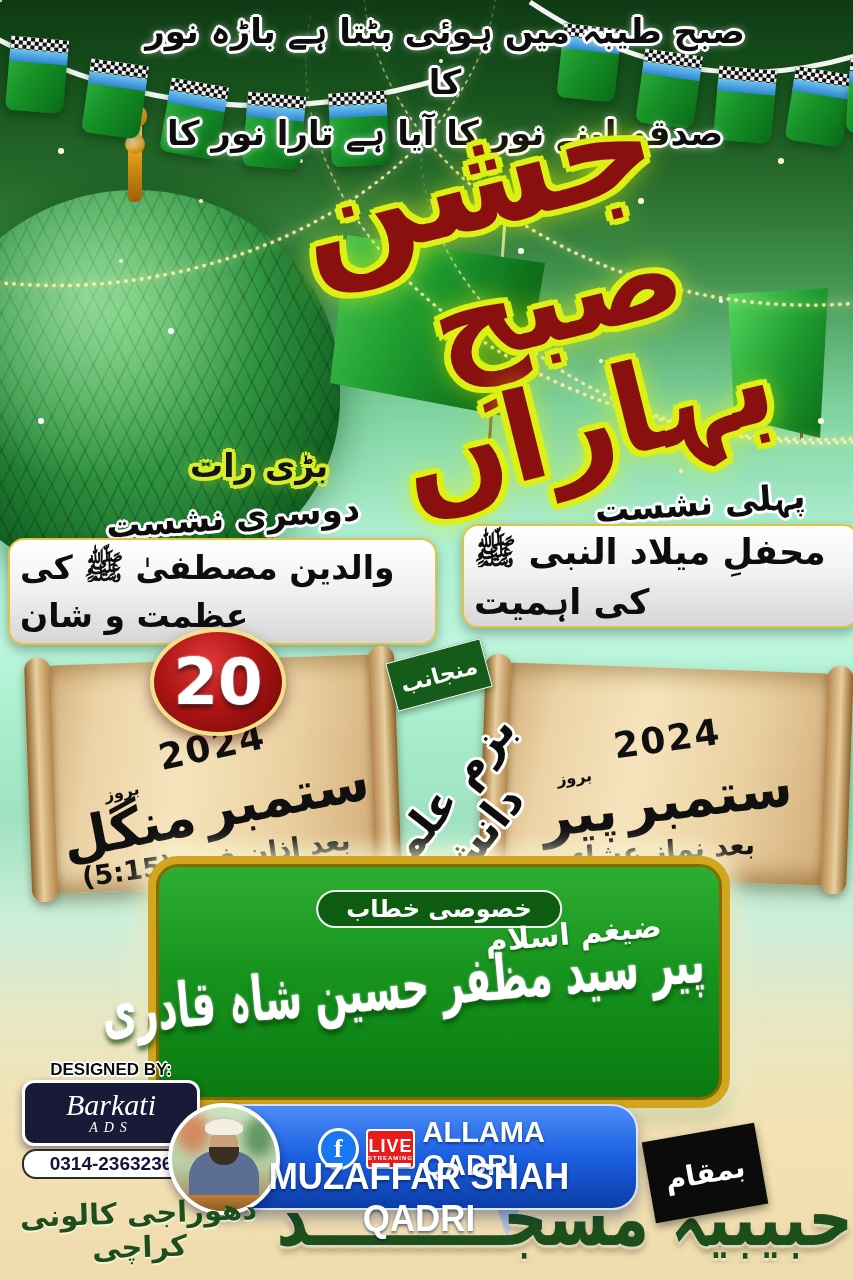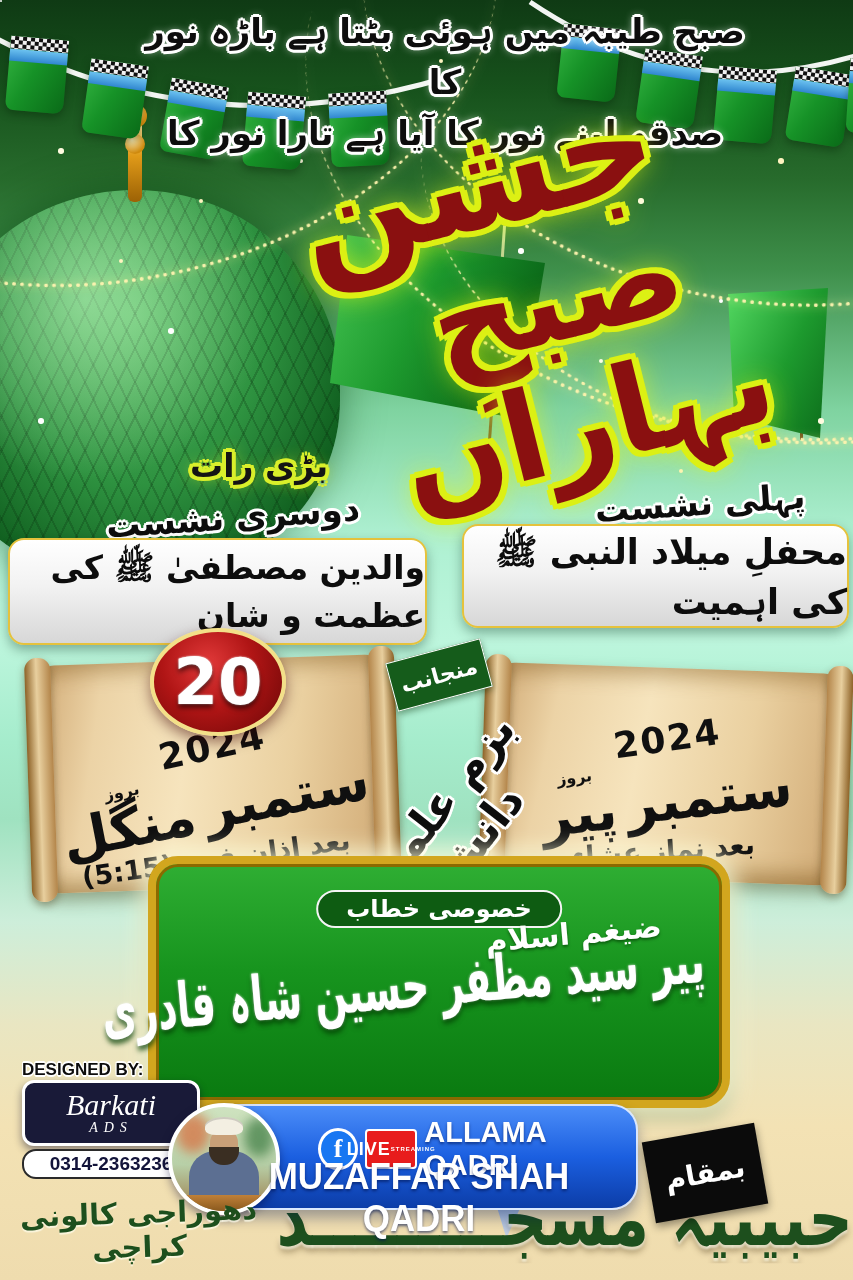--- a/index.html
+++ b/index.html
@@ -63,21 +63,21 @@
   .title-w2{display:block;text-align:center;font-size:122px;line-height:1.05;}
   .subtitle{left:190px;top:446px;width:470px;text-align:left;z-index:6;direction:rtl;
     font-size:33px;font-weight:bold;color:#141414;
     text-shadow:-3px -3px 0 #d9ef2b,3px -3px 0 #d9ef2b,-3px 3px 0 #d9ef2b,3px 3px 0 #d9ef2b,0 -4px 0 #d9ef2b,0 4px 0 #d9ef2b,-4px 0 0 #d9ef2b,4px 0 0 #d9ef2b,0 0 16px rgba(217,239,43,.95);}
 
   
   .sess-head{z-index:6;direction:rtl;text-align:center;font-size:34px;font-weight:bold;color:#0d0d0d;
     text-shadow:-2px -2px 0 #fff,2px -2px 0 #fff,-2px 2px 0 #fff,2px 2px 0 #fff,0 -3px 0 #fff,0 3px 0 #fff,-3px 0 0 #fff,3px 0 0 #fff;}
   .sess-box{z-index:6;direction:rtl;border:2px solid #e5c23c;border-radius:16px;
     background:linear-gradient(180deg,#ffffff 0%,#f2f2f2 45%,#d7d7d7 100%);
-    box-shadow:0 5px 12px rgba(0,40,20,.35);font-weight:bold;color:#0d0d0d;text-align:right;}
+    box-shadow:0 5px 12px rgba(0,40,20,.35);font-weight:bold;color:#0d0d0d;text-align:left;padding-left:10px;}
 
   
   .scroll{z-index:6;background:linear-gradient(100deg,#cfa873 0%,#ecd3a6 18%,#f6e4bd 42%,#ead0a0 70%,#cfa873 100%);
     border-radius:20px;box-shadow:inset 0 10px 18px rgba(120,80,20,.35),inset 0 -12px 18px rgba(120,80,20,.4),0 8px 16px rgba(60,40,0,.35);}
   .scroll::before,.scroll::after{content:"";position:absolute;top:-8px;bottom:-8px;width:26px;border-radius:12px;
     background:linear-gradient(90deg,#8d6227,#e8cf9e 45%,#b3854a);box-shadow:0 4px 8px rgba(60,40,0,.4);}
   .scroll::before{left:-10px;}
   .scroll::after{right:-10px;transform:scaleX(-1);}
   .day-oval{z-index:7;width:128px;height:100px;border-radius:50%;border:4px solid #f3e089;
     background:radial-gradient(circle at 42% 32%,#e23a3a 0%,#b01515 45%,#7c0a0a 85%);
@@ -105,21 +105,21 @@
     background:linear-gradient(180deg,#2fae33 0%,#17941e 45%,#0a7a10 100%);}
   .spk-tag{position:absolute;top:26px;left:50%;transform:translateX(-50%);background:#0e5c12;border:2px solid #f5f5f5;
     border-radius:20px;padding:3px 28px;color:#fff;font-size:24px;font-weight:bold;direction:rtl;white-space:nowrap;}
   .spk-hon{position:absolute;top:52px;right:60px;transform:rotate(-5deg);color:#fff;font-size:30px;font-weight:bold;direction:rtl;
     text-shadow:0 2px 3px rgba(0,50,0,.6);}
   .spk-name{position:absolute;top:96px;left:0;width:100%;text-align:center;direction:rtl;white-space:nowrap;
     transform:rotate(-5deg) scale(.94,1.55);color:#fff;font-size:40px;font-weight:800;
     text-shadow:0 3px 4px rgba(0,60,0,.7),0 0 2px #fff;}
 
   
-  .designer{left:22px;top:1060px;width:178px;z-index:8;}
+  .designer{left:22px;top:1060px;width:178px;z-index:8;text-align:center;}
   .des-label{font-family:"Liberation Sans",sans-serif;font-size:17px;font-weight:bold;color:#0d0d0d;
     text-shadow:-1px -1px 0 #fff,1px -1px 0 #fff,-1px 1px 0 #fff,1px 1px 0 #fff,0 2px 0 #fff,0 -2px 0 #fff;}
   .des-box{margin-top:0;height:60px;border-radius:12px;background:#191a38;border:3px solid #fff;
     box-shadow:0 4px 8px rgba(0,0,40,.45);display:flex;flex-direction:column;align-items:center;justify-content:center;}
   .des-name{font-family:"Liberation Serif",serif;font-style:italic;font-size:30px;color:#fff;line-height:1;}
   .des-type{font-family:"Liberation Serif",serif;font-style:italic;font-size:14px;letter-spacing:6px;color:#fff;line-height:1.1;}
   .des-pill{margin-top:3px;height:26px;border-radius:14px;background:#fff;border:2px solid #2a2a2a;
     display:flex;align-items:center;justify-content:center;font-family:"Liberation Sans",sans-serif;
     font-size:19px;font-weight:bold;color:#13143a;}
 
@@ -135,21 +135,21 @@
   .ph-spot2{position:absolute;right:2px;top:10px;width:30px;height:40px;border-radius:50%;background:#3a7a40;filter:blur(6px);opacity:.7;}
   .ph-body{position:absolute;left:17px;top:44px;width:70px;height:48px;border-radius:26px 26px 0 0;background:#5c6f92;}
   .ph-face{position:absolute;left:38px;top:22px;width:28px;height:30px;border-radius:45%;background:#c9a078;}
   .ph-beard{position:absolute;left:37px;top:40px;width:30px;height:18px;border-radius:0 0 14px 14px;background:#3a2e22;}
   .ph-turban{position:absolute;left:33px;top:10px;width:38px;height:18px;border-radius:50% 50% 30% 30%;background:#f3efe2;box-shadow:0 2px 0 rgba(0,0,0,.15) inset;}
   .ph-desk{position:absolute;left:0;bottom:0;width:100%;height:16px;background:linear-gradient(180deg,#c08038,#8a5a1e);}
   .live-row1{position:absolute;left:116px;top:10px;display:flex;align-items:center;gap:7px;}
   .fb-circle{width:36px;height:36px;border-radius:50%;background:#1877f2;border:3px solid #fff;
     color:#fff;font-family:"Liberation Serif",serif;font-weight:bold;font-size:26px;display:flex;align-items:center;justify-content:center;line-height:1;}
   .live-badge{width:48px;height:36px;background:#e81c1c;border:2px solid #fff;border-radius:4px;
-    display:flex;flex-direction:row;align-items:center;justify-content:center;color:#fff;line-height:1;}
+    display:flex;flex-direction:column;align-items:center;justify-content:center;color:#fff;line-height:1;}
   .live-word{font-family:"Liberation Sans",sans-serif;font-size:18px;font-weight:800;letter-spacing:1px;}
   .stream-word{font-family:"Liberation Sans",sans-serif;font-size:6px;font-weight:bold;letter-spacing:1px;}
   .live-n1{font-family:"Liberation Sans",sans-serif;font-size:29px;font-weight:800;color:#fff;letter-spacing:0;
     text-shadow:0 2px 3px rgba(0,20,80,.6);}
   .live-n2{position:absolute;left:0;top:50px;width:100%;text-align:center;font-family:"Liberation Sans",sans-serif;
     font-size:36px;font-weight:800;color:#fff;transform:scaleX(.97);text-shadow:0 2px 3px rgba(0,20,80,.6);}
 
   
   .venue-label{left:648px;top:1132px;width:114px;height:82px;z-index:8;transform:rotate(-10deg);
     background:#0b0b0b;box-shadow:0 4px 8px rgba(0,0,0,.4);color:#fff;font-size:28px;font-weight:bold;direction:rtl;}

